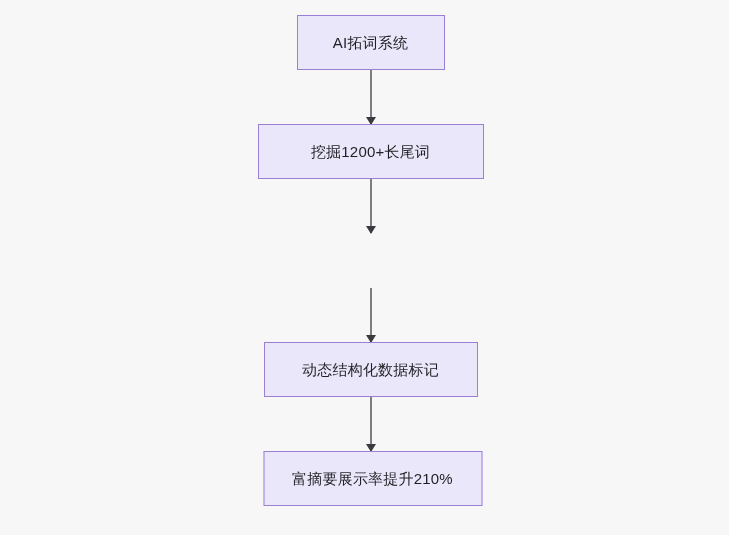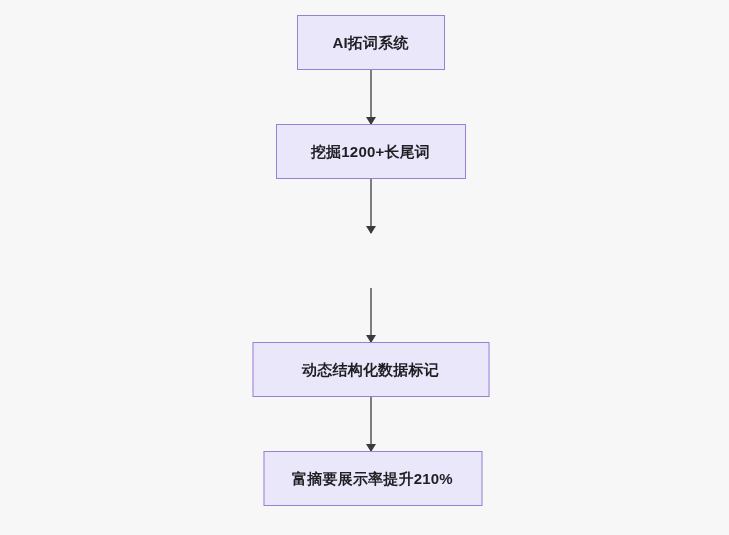--- a/index.html
+++ b/index.html
@@ -35,28 +35,28 @@
     transform: translateX(-50%);
     margin-left: 6px;
   }
 
   .node-label {
     font-size: 15px;
     line-height: 1;
     color: #1f1f23;
     letter-spacing: 0.2px;
     white-space: nowrap;
-    font-weight: 700;
+    font-weight: 400;
   }
 
   
   .node.n0 { width: 148px; top: 15px; }
-  .node.n1 { width: 190px; top: 124px; }
+  .node.n1 { width: 226px; top: 124px; }
   .node.n2 { width: 220px; top: 233px; }
-  .node.n3 { width: 237px; top: 342px; text-align: right; }
+  .node.n3 { width: 214px; top: 342px; text-align: right; }
   .node.n4 { width: 219px; top: 451px; margin-left: 8px; }
 
   
   .connector {
     position: absolute;
     left: 50%;
     transform: translateX(-50%);
     margin-left: 6px;
     width: 12px;
   }

